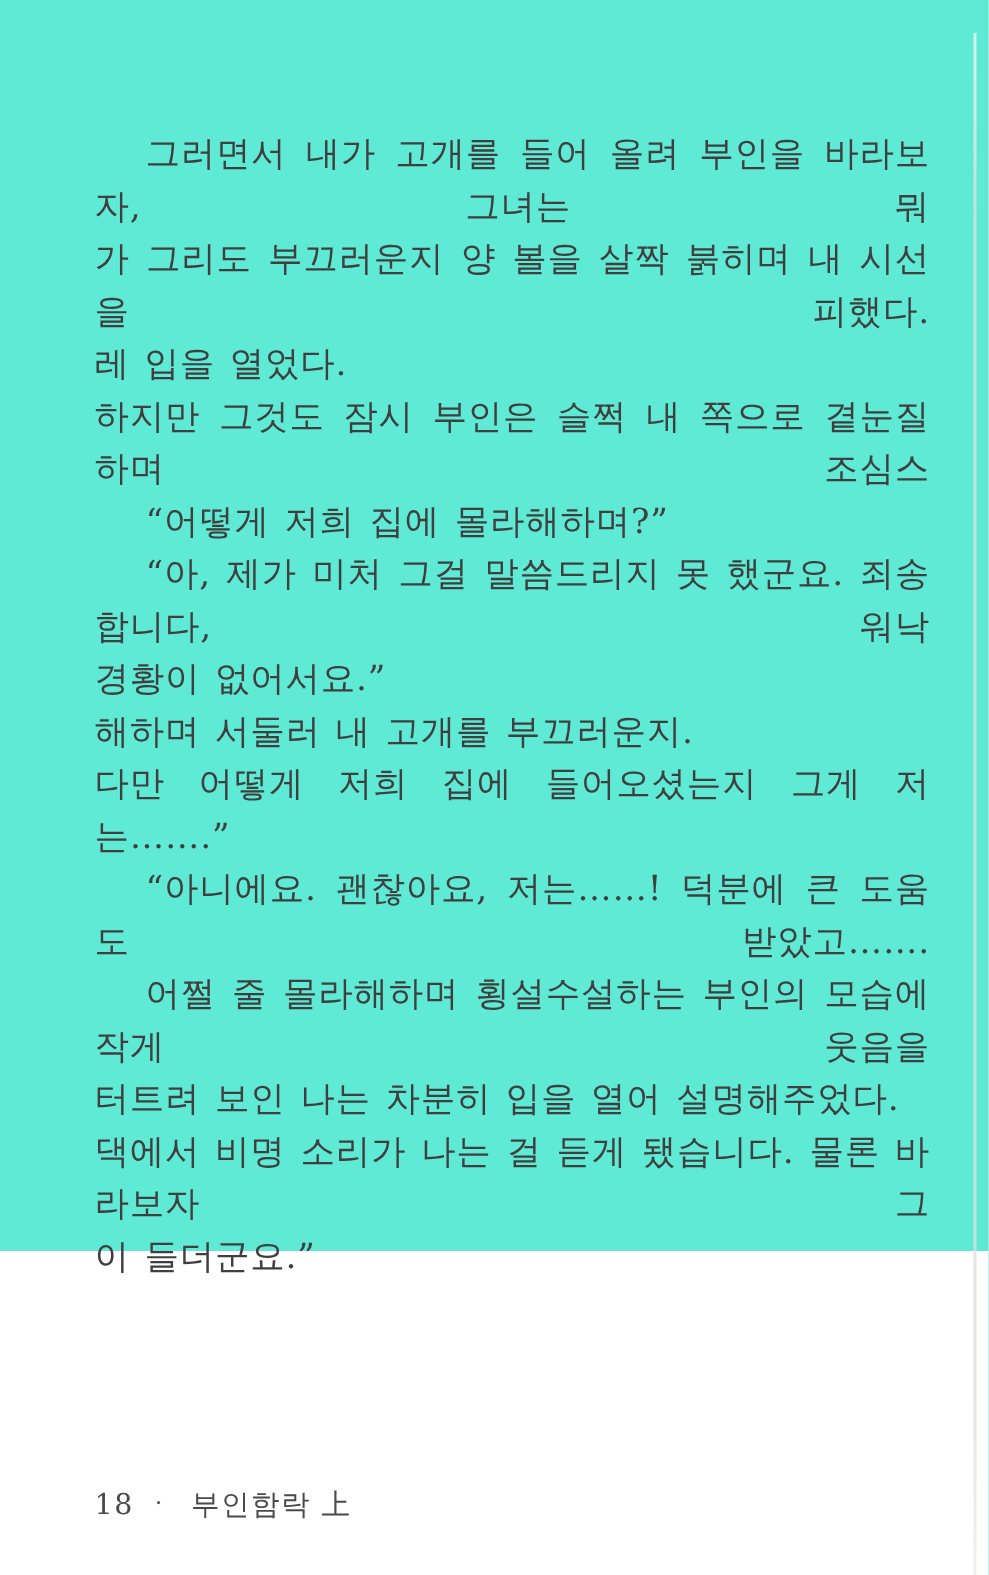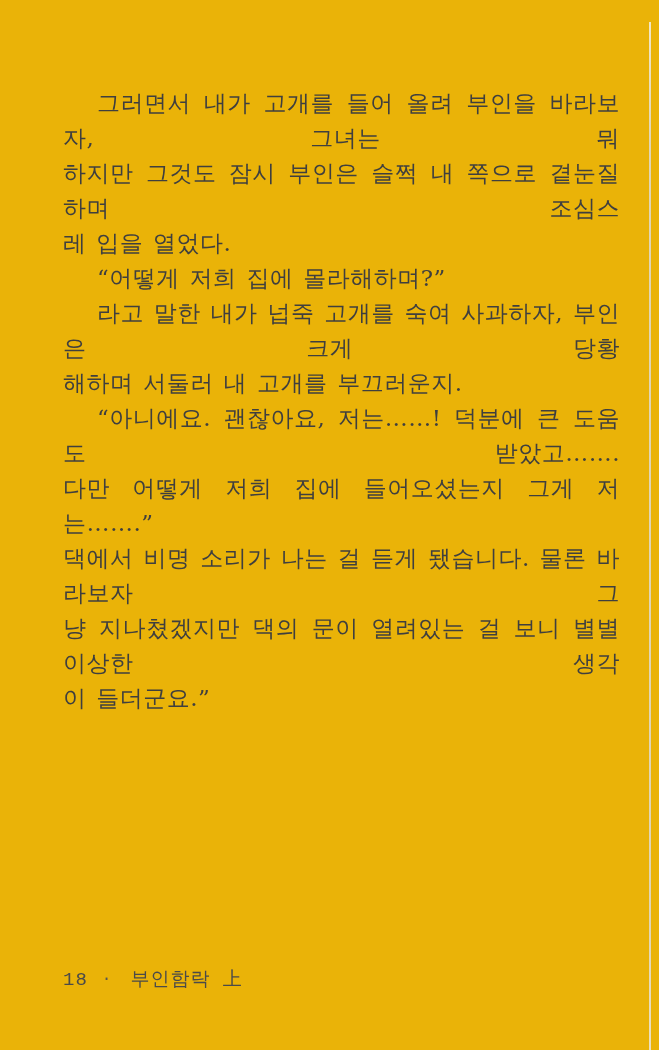--- a/index.html
+++ b/index.html
@@ -11,22 +11,22 @@
     height: 1050px;
     background: #ffffff;
     overflow: hidden;
     position: relative;
     font-family: "DejaVu Serif", "Liberation Serif", serif;
   }
   .page {
     position: absolute;
     left: 0; top: 0;
     width: 659px;
-    height: 1050px;
-    background: #eab308;
+    height: 834px;
+    background: #5eead4;
   }
   .text-body {
     position: absolute;
     left: 63px;
     top: 86px;
     width: 557px;
     color: #3f3f3f;
     font-size: 23px;
     line-height: 35px;
     letter-spacing: 0.5px;
@@ -40,25 +40,24 @@
   }
   .line.just {
     text-align-last: justify;
   }
   .line.first {
     text-indent: 34px;
   }
   .footer {
     position: absolute;
     left: 63px;
-    top: 966px;
+    top: 990px;
     color: #4a4a4a;
     font-size: 19px;
     letter-spacing: 1px;
-    font-family: Liberation Mono, monospace;
   }
   .footer .num { display: inline-block; }
   .footer .dot {
     display: inline-block;
     margin: 0 18px 0 14px;
     font-size: 16px;
     vertical-align: 2px;
     color: #555555;
   }
   .page-edge {
@@ -72,39 +71,44 @@
   }
 </style>
 </head>
 <body>
 
 <div class="page">
 
   <div class="text-body">
       <div class="para">
         <div class="line first just">그러면서 내가 고개를 들어 올려 부인을 바라보자, 그녀는 뭐</div>
+        <div class="line just">가 그리도 부끄러운지 양 볼을 살짝 붉히며 내 시선을 피했다.</div>
+        <div class="line">레 입을 열었다.</div>
         <div class="line just">하지만 그것도 잠시 부인은 슬쩍 내 쪽으로 곁눈질 하며 조심스</div>
-        <div class="line">레 입을 열었다.</div>
       </div>
       <div class="para">
         <div class="line first">“어떻게 저희 집에 몰라해하며?”</div>
       </div>
       <div class="para">
-        <div class="line first just">라고 말한 내가 넙죽 고개를 숙여 사과하자, 부인은 크게 당황</div>
+        <div class="line first just">“아, 제가 미처 그걸 말씀드리지 못 했군요. 죄송합니다, 워낙</div>
+        <div class="line">경황이 없어서요.”</div>
+      </div>
+      <div class="para">
         <div class="line">해하며 서둘러 내 고개를 부끄러운지.</div>
       </div>
       <div class="para">
+        <div class="line">다만 어떻게 저희 집에 들어오셨는지 그게 저는…….”</div>
         <div class="line first just">“아니에요. 괜찮아요, 저는……! 덕분에 큰 도움도 받았고…….</div>
-        <div class="line">다만 어떻게 저희 집에 들어오셨는지 그게 저는…….”</div>
       </div>
       <div class="para">
+        <div class="line first just">어쩔 줄 몰라해하며 횡설수설하는 부인의 모습에 작게 웃음을</div>
+        <div class="line">터트려 보인 나는 차분히 입을 열어 설명해주었다.</div>
       </div>
       <div class="para">
         <div class="line just">댁에서 비명 소리가 나는 걸 듣게 됐습니다. 물론 바라보자 그</div>
-        <div class="line just">냥 지나쳤겠지만 댁의 문이 열려있는 걸 보니 별별 이상한 생각</div>
         <div class="line">이 들더군요.”</div>
       </div>
     </div>
 
   <div class="footer">
     <span class="num">18</span><span class="dot">·</span><span class="title">부인함락 上</span>
   </div>
 
   <div class="page-edge"></div>
 

